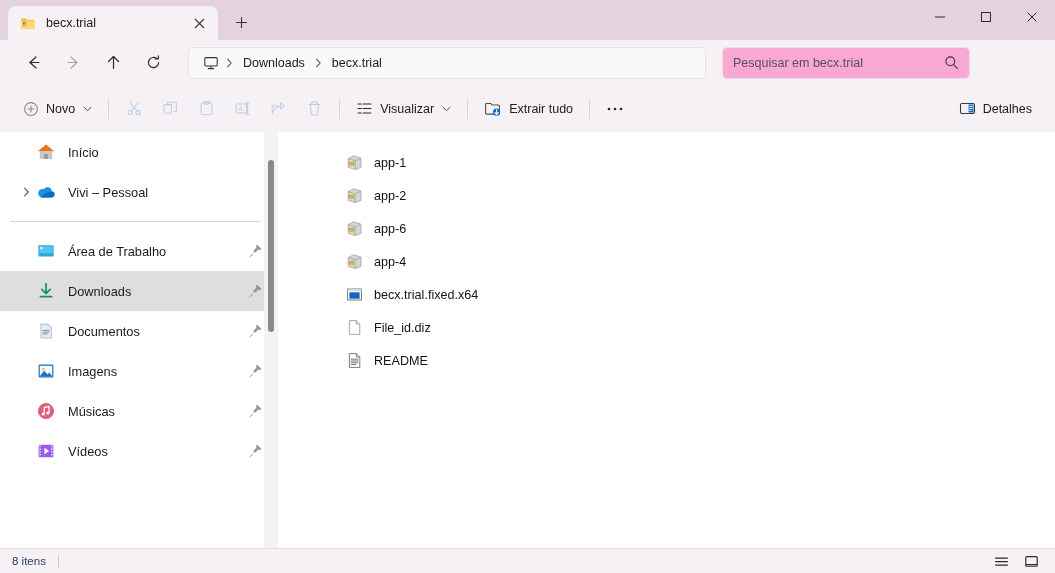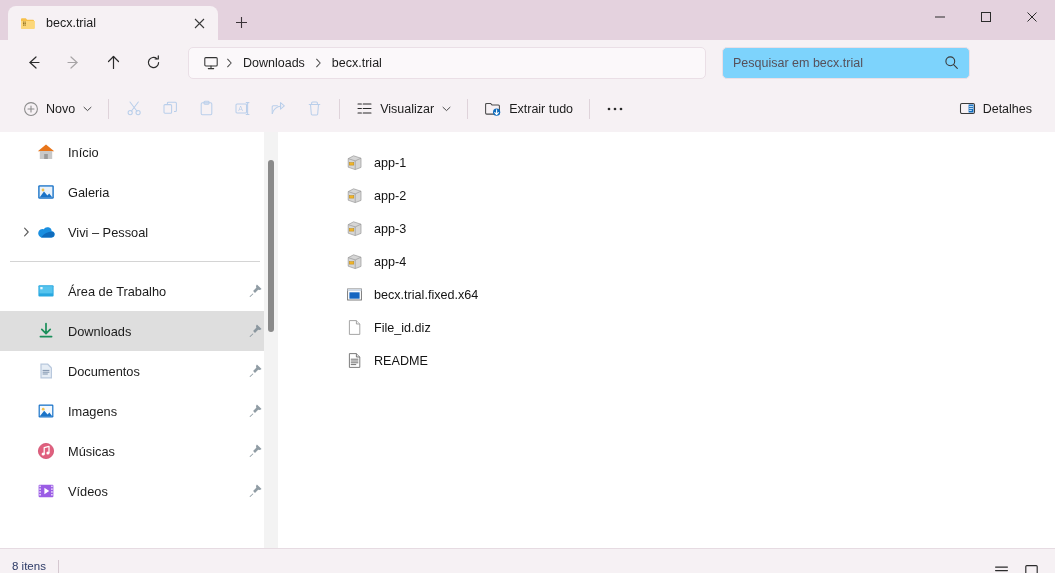--- a/index.html
+++ b/index.html
@@ -66,21 +66,21 @@
     display: flex; align-items: center; padding: 0 10px;
     border: 1px solid #eadfe6;
   }
   .crumb {
     font-size: 12.5px; color: #1c1c1c; padding: 3px 7px; border-radius: 3px;
     white-space: nowrap;
   }
   .crumb-sep { color: #4a4a4a; font-size: 10px; padding: 0 2px; }
   .searchbox {
     margin-left: 16px; height: 32px; width: 248px;
-    background: #7dd3fc; border: 1px solid #eadfe6; border-radius: 5px;
+    background: #f9a8d4; border: 1px solid #eadfe6; border-radius: 5px;
     display: flex; align-items: center; padding: 0 10px;
   }
   .searchbox .ph { font-size: 12.5px; color: #56505a; flex: 1 1 auto; }
 
   
   .cmdbar {
     position: absolute; top: 85px; left: 0; width: 1055px; height: 47px;
     background: #f6f1f4;
     display: flex; align-items: center; padding: 0 14px;
   }
@@ -133,21 +133,21 @@
   .filerow {
     height: 33px; display: flex; align-items: center; padding-left: 68px;
   }
   .filerow .ficon { width: 17px; height: 17px; margin-right: 11px; position: relative; flex: 0 0 17px; }
   .filerow .fname { font-size: 12.6px; color: #131313; white-space: nowrap; }
 
   
   .statusbar {
     position: absolute; top: 548px; left: 0; width: 1055px; height: 25px;
     background: #f6f1f4; border-top: 1px solid #e6dbe2;
-    display: flex; padding: 11px 12px;
+    display: flex; align-items: center; padding: 0 12px;
   }
   .status-text { font-size: 11.5px; color: #2c3a66; }
   .status-sep { width: 1px; height: 13px; background: #d5c8d0; margin-left: 12px; }
   .viewtoggles { margin-left: auto; display: flex; gap: 6px; }
   .vt { width: 24px; height: 20px; display: flex; align-items: center; justify-content: center; border-radius: 3px; }
 
   svg { display: block; }
 </style>
 </head>
 <body>
@@ -377,32 +377,20 @@
       <span class="sbicon">
         <svg width="20" height="20" viewBox="0 0 20 20">
           <path d="M10 2.6 L18.2 9.2 H1.8 Z" fill="#e8751a"></path>
           <path d="M3.8 9 H16.2 V17 H3.8 Z" fill="#c8c8c8"></path>
           <rect x="8.2" y="12" width="3.6" height="5" fill="#9a9a9a"></rect>
         </svg>
       </span>
       <span class="sblabel">Início</span>
     </div>
 
-    <div class="sbrow">
-      <span class="expander"></span>
-      <span class="sbicon">
-        <svg width="20" height="20" viewBox="0 0 20 20">
-          <rect x="2.2" y="3.2" width="15.6" height="13.6" rx="1.4" fill="#1a73c8"></rect>
-          <rect x="3.6" y="4.6" width="12.8" height="10.8" fill="#e9f2fb"></rect>
-          <circle cx="7" cy="8" r="1.4" fill="#f2c14e"></circle>
-          <path d="M3.6 15.4 L8 9.6 L11.4 13.6 L13.2 11.4 L16.4 15.4 Z" fill="#1a73c8"></path>
-        </svg>
-      </span>
-      <span class="sblabel">Galeria</span>
-    </div>
 
     <div class="sbrow">
       <span class="expander">
         <svg width="9" height="10" viewBox="0 0 9 10">
             <path d="M2.6 1.2 L6.2 5 L2.6 8.8" stroke="#5b5b5b" stroke-width="1.1" fill="none" stroke-linecap="round" stroke-linejoin="round"></path>
           </svg>
       </span>
       <span class="sbicon">
         <svg width="20" height="20" viewBox="0 0 20 20">
           <path d="M5.2 15.4 h10.2 a3.1 3.1 0 0 0 .3 -6.2 a4.3 4.3 0 0 0 -8 -1.9 a3.6 3.6 0 0 0 -2.5 8.1 z" fill="#1a8fe0"></path>
@@ -580,21 +568,21 @@
 
     <div class="filerow">
       <span class="ficon">
         <svg width="17" height="17" viewBox="0 0 17 17">
           <path d="M2.2 4.6 L7.6 1.8 L15 4.2 V13.4 L9.2 15.6 L2.2 13.2 Z" fill="#d6d6d6" stroke="#9a9a9a" stroke-width=".7"></path>
           <path d="M2.2 4.6 L9.2 6.9 L15 4.2" fill="none" stroke="#9a9a9a" stroke-width=".7"></path>
           <path d="M9.2 6.9 V15.6" fill="none" stroke="#9a9a9a" stroke-width=".7"></path>
           <rect x="3.3" y="8.6" width="4.5" height="2.5" fill="#f0b429" stroke="#bf8b12" stroke-width=".5"></rect>
         </svg>
       </span>
-      <span class="fname">app-3</span>
+      <span class="fname">app-6</span>
     </div>
 
     <div class="filerow">
       <span class="ficon">
         <svg width="17" height="17" viewBox="0 0 17 17">
           <path d="M2.2 4.6 L7.6 1.8 L15 4.2 V13.4 L9.2 15.6 L2.2 13.2 Z" fill="#d6d6d6" stroke="#9a9a9a" stroke-width=".7"></path>
           <path d="M2.2 4.6 L9.2 6.9 L15 4.2" fill="none" stroke="#9a9a9a" stroke-width=".7"></path>
           <path d="M9.2 6.9 V15.6" fill="none" stroke="#9a9a9a" stroke-width=".7"></path>
           <rect x="3.3" y="8.6" width="4.5" height="2.5" fill="#f0b429" stroke="#bf8b12" stroke-width=".5"></rect>
         </svg>

